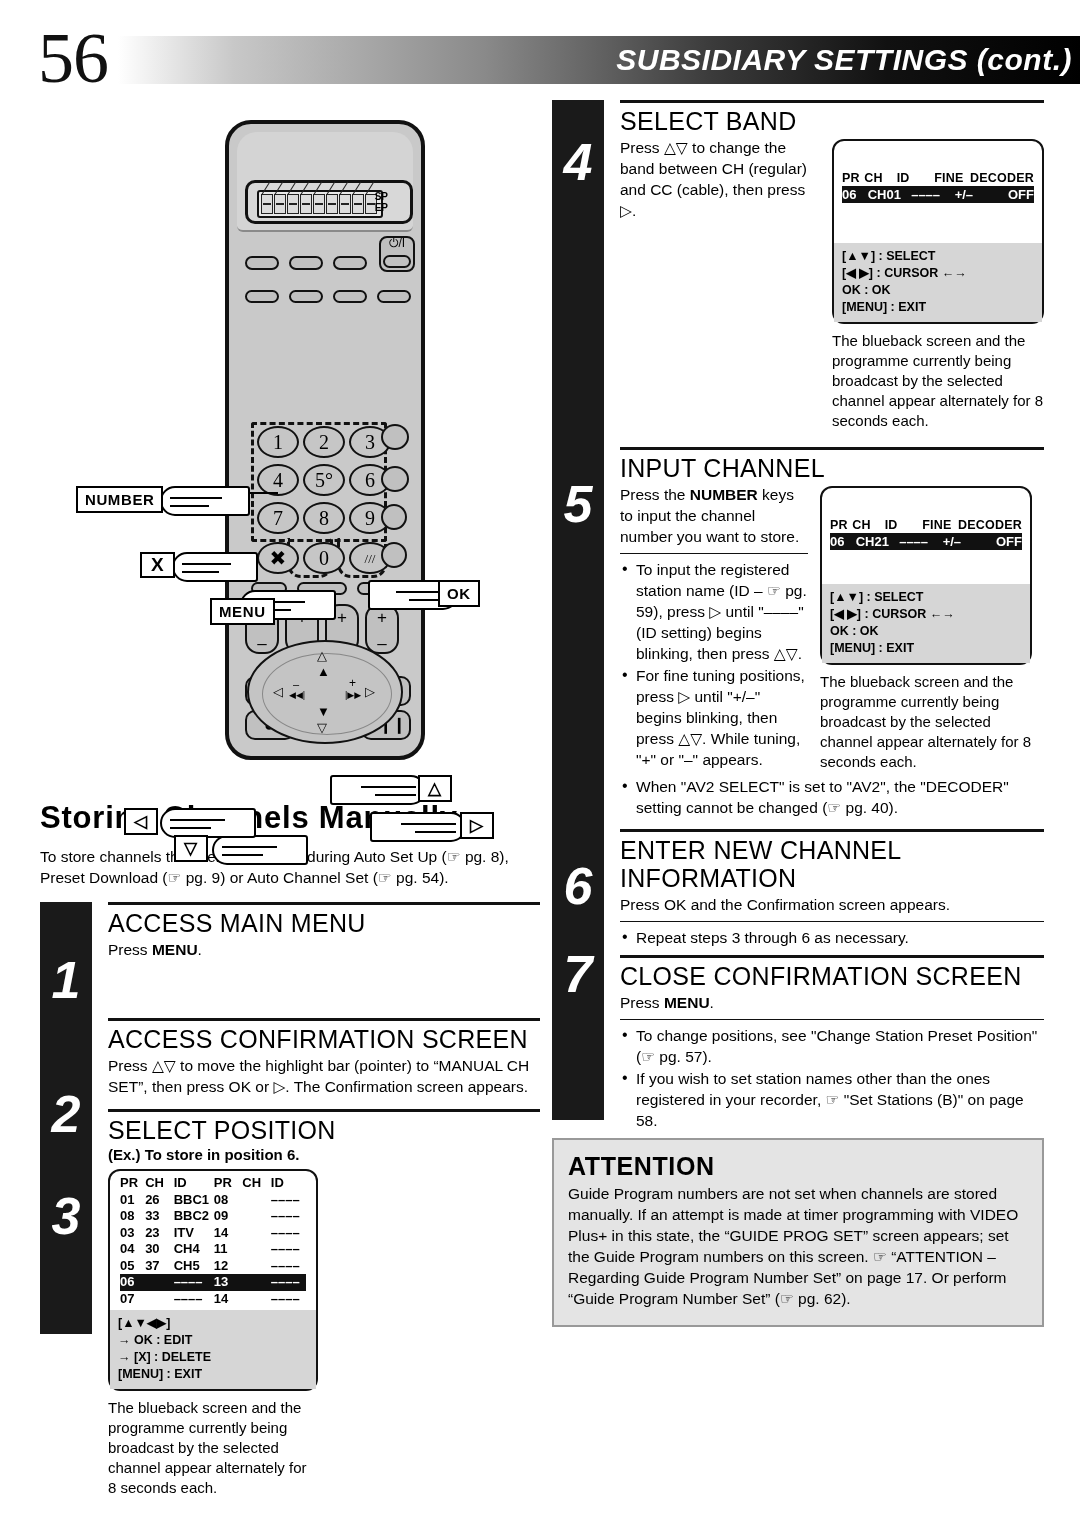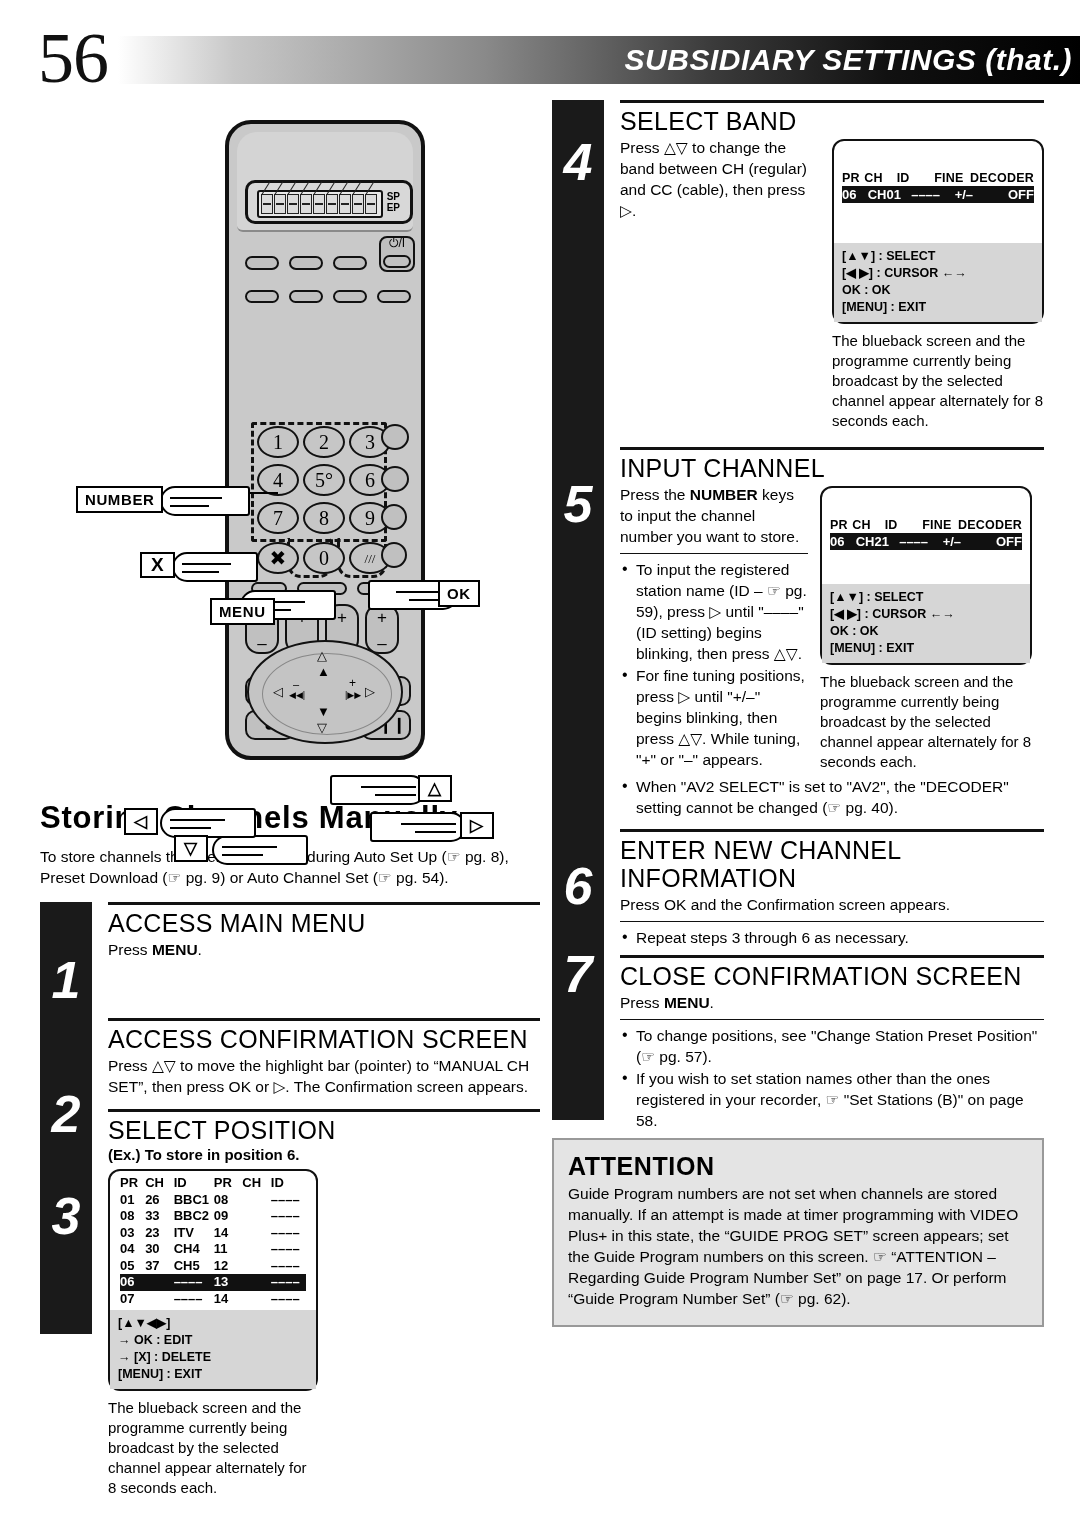--- a/index.html
+++ b/index.html
@@ -50,21 +50,21 @@
   }
   .lcd-inner {
     position: absolute; left: 9px; top: 7px; width: 126px; height: 28px;
     background: #e8e8e8; border: 2px solid #111; border-radius: 3px;
     display: flex; align-items: center; padding-left: 2px; gap: 1px;
   }
   .seg { width: 12px; height: 20px; border: 1.6px solid #222; position: relative; background: #dcdcdc; }
   .seg::before { content: ""; position: absolute; left: 1px; right: 1px; top: 8px; height: 1.6px; background: #222; }
   .seg::after { content: ""; position: absolute; left: -1px; top: 0; width: 16px; height: 1.4px; background: #222;
                 transform: rotate(-58deg); transform-origin: 0 0; }
-  .lcd-sp { position: absolute; right: 10px; top: 8px; font-size: 10px; font-weight: bold; line-height: 11px; text-align: left; }
+  .lcd-sp { position: absolute; right: 22px; top: 8px; font-size: 10px; font-weight: bold; line-height: 11px; text-align: left; }
 
   .rbtn { position: absolute; background: #c0c0c0; border: 2.4px solid #111; }
   .rbtn.oval { border-radius: 40px; }
   .rbtn.round { border-radius: 50%; }
   .rbtn.rect { border-radius: 5px; }
 
   .numpad-dash {
     position: absolute; left: 22px; top: 298px; width: 136px; height: 120px;
     border: 3px dashed #111; border-radius: 3px;
   }
@@ -178,21 +178,21 @@
   }
   .attention h3 { font-size: 25px; font-weight: bold; letter-spacing: 0.6px; margin-bottom: 2px; }
   .attention p { font-size: 15.5px; line-height: 21px; }
 </style>
 </head>
 <body>
 
 <div class="page-header">
   <div class="page-num">56</div>
   <div class="header-band">
-    <div class="header-band-title">SUBSIDIARY SETTINGS (that.)</div>
+    <div class="header-band-title">SUBSIDIARY SETTINGS (cont.)</div>
   </div>
 </div>
 
 <div class="col-left">
 
   <div class="remote-wrap">
     <div class="remote-body">
       <div class="remote-inner-top"></div>
 
       <div class="lcd-outer">
@@ -451,21 +451,21 @@
     <div class="stepnum" style="top:36px;">4</div>
     <div class="stepnum" style="top:378px;">5</div>
     <div class="stepnum" style="top:760px;">6</div>
     <div class="stepnum" style="top:848px;">7</div>
 
     <div class="stepbody">
 
       <div class="step">
         <div class="rule-thick"></div>
         <div class="step-head">SELECT BAND</div>
-        <div style="display:flex; gap:18px;justify-content:space-between;">
+        <div style="display:flex; gap:24px;">
           <div class="step-text" style="width:188px;">Press △▽ to change the band between CH (regular) and CC (cable), then press ▷.</div>
           <div style="width:212px;">
             <div class="osd" style="margin-top:2px;">
               <div style="height:30px;"></div>
               <div class="osd-rows" style="padding-top:0;">
                 <div class="osd-hdr">
                   <span style="width:26px">PR</span>
                   <span style="width:38px">CH</span>
                   <span style="width:44px">ID</span>
                   <span style="width:42px">FINE</span>

